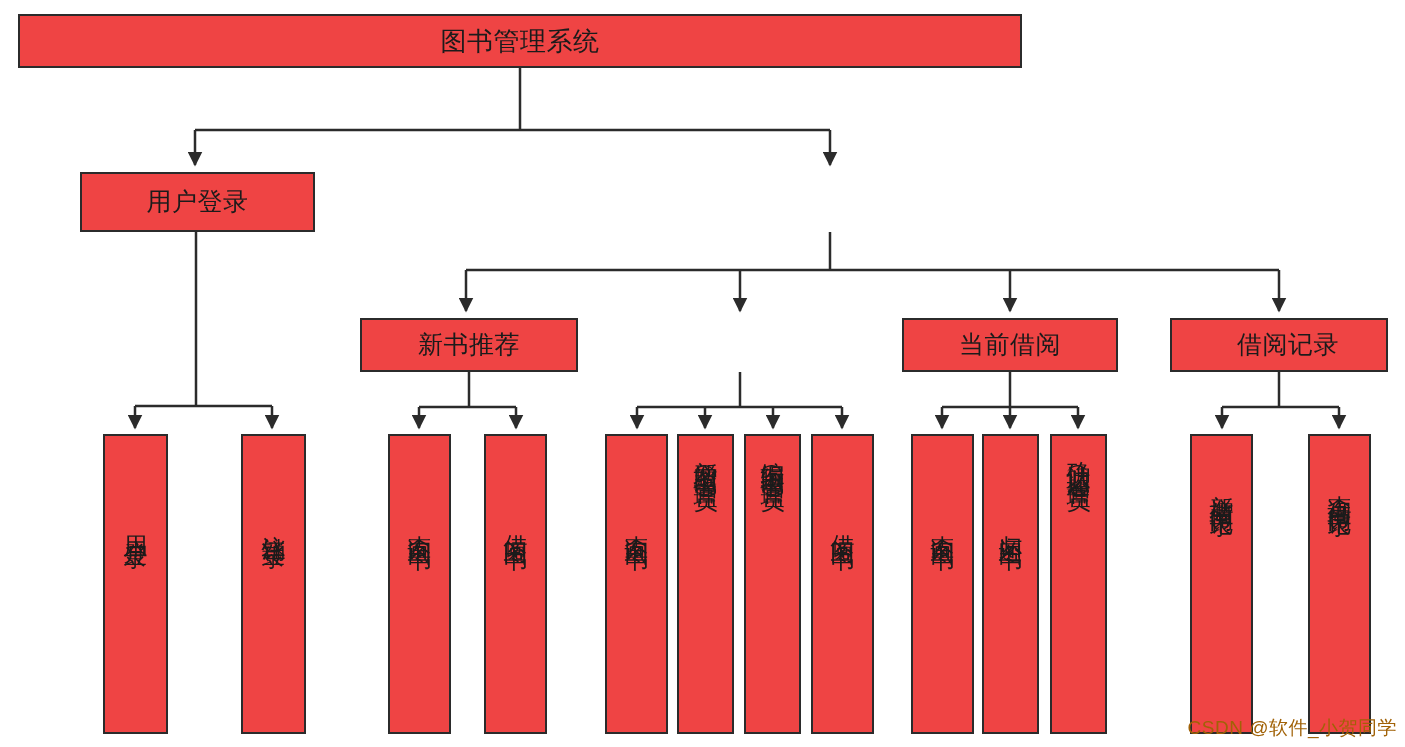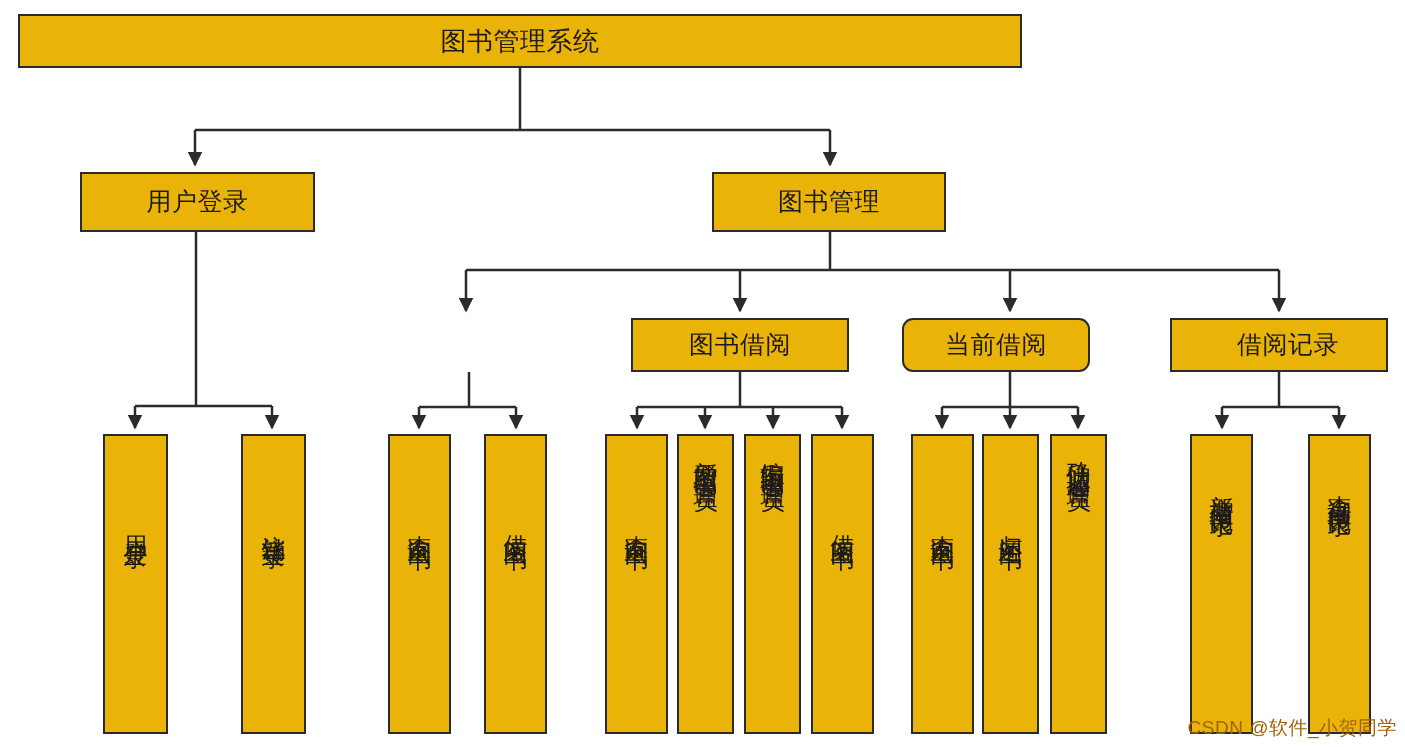--- a/index.html
+++ b/index.html
@@ -23,21 +23,21 @@
     position: absolute;
     left: 0;
     top: 0;
     width: 1405px;
     height: 747px;
     pointer-events: none;
   }
   .node {
     position: absolute;
     box-sizing: border-box;
-    background: #eab308;
+    background: #ef4444;
     border: 2.5px solid #2b2b2b;
     display: flex;
     align-items: center;
     justify-content: center;
     color: #1b1b1b;
     z-index: 2;
   }
   .node .lbl {
     display: block;
     text-align: center;
@@ -130,28 +130,25 @@
     </g>
   </svg>
 
   <div class="node horiz root" style="left:18px; top:14px; width:1004px; height:54px;">
     <span class="lbl">图书管理系统</span>
   </div>
 
   <div class="node horiz" style="left:80px; top:172px; width:235px; height:60px;">
     <span class="lbl">用户登录</span>
   </div>
-  <div class="node horiz" style="left:712px; top:172px; width:234px; height:60px;">
-    <span class="lbl">图书管理</span>
+
+  <div class="node horiz" style="left:360px; top:318px; width:218px; height:54px;">
+    <span class="lbl">新书推荐</span>
   </div>
-
-  <div class="node horiz" style="left:631px; top:318px; width:218px; height:54px;">
-    <span class="lbl">图书借阅</span>
-  </div>
-  <div class="node horiz" style="left:902px; top:318px; width:188px; height:54px;border-radius:11px;">
+  <div class="node horiz" style="left:902px; top:318px; width:216px; height:54px;">
     <span class="lbl">当前借阅</span>
   </div>
   <div class="node horiz" style="left:1170px; top:318px; width:218px; height:54px;padding-left:18px;">
     <span class="lbl">借阅记录</span>
   </div>
 
   <div class="node vert" style="left:103px; top:434px; width:65px; height:300px; padding-top:80px;">
     <span class="lbl">用户登录</span>
   </div>
   <div class="node vert" style="left:241px; top:434px; width:65px; height:300px; padding-top:80px;">

